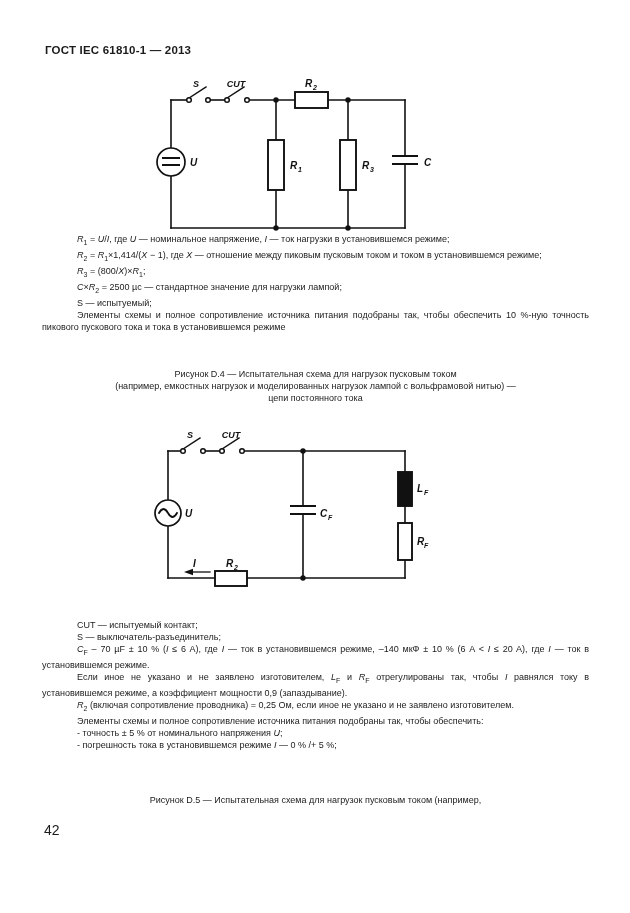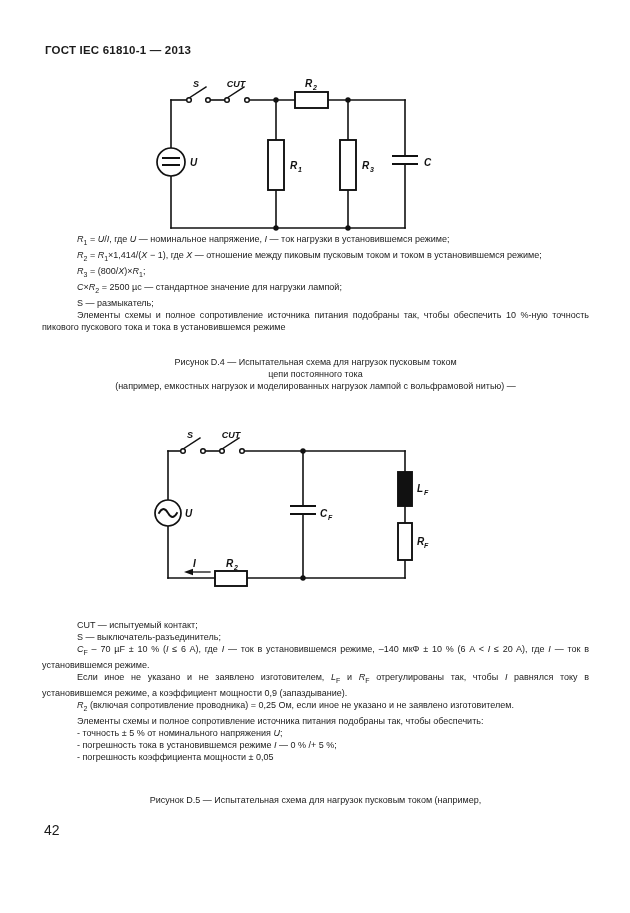--- a/index.html
+++ b/index.html
@@ -93,28 +93,28 @@
       <circle class="dot" cx="126" cy="152" r="2.7"></circle>
       <circle class="dot" cx="198" cy="152" r="2.7"></circle>
     </g>
   </svg>
 
   <div class="notes" style="top:233px;">
     <p><i>R</i><sub>1</sub> = <i>U</i>/<i>I</i>, где <i>U</i> — номинальное напряжение, <i>I</i> — ток нагрузки в установившемся режиме;</p>
     <p><i>R</i><sub>2</sub> = <i>R</i><sub>1</sub>×1,414/(<i>X</i> − 1), где <i>X</i> — отношение между пиковым пусковым током и током в установившемся режиме;</p>
     <p><i>R</i><sub>3</sub> = (800/<i>X</i>)×<i>R</i><sub>1</sub>;</p>
     <p><i>C</i>×<i>R</i><sub>2</sub> = 2500 µс — стандартное значение для нагрузки лампой;</p>
-    <p>S — размыкатель;</p>
+    <p>S — испытуемый;</p>
     <p>Элементы схемы и полное сопротивление источника питания подобраны так, чтобы обеспечить 10 %-ную точность пикового пускового тока и тока в установившемся режиме</p>
   </div>
 
-  <div class="cap" style="top:356px;text-align:center;">
+  <div class="cap" style="top:368px;text-align:center;">
     <div>Рисунок D.4 — Испытательная схема  для нагрузок пусковым током</div>
+    <div>(например, емкостных нагрузок и моделированных нагрузок лампой с вольфрамовой нитью) —</div>
     <div>цепи постоянного тока</div>
-    <div>(например, емкостных нагрузок и моделированных нагрузок лампой с вольфрамовой нитью) —</div>
   </div>
 
   <svg style="left:152px;top:428px;" width="285" height="172" viewBox="0 0 285 172">
     <g>
       <path class="wire" d="M16,23 H31"></path>
       <path class="wire" d="M51,23 H70"></path>
       <path class="wire" d="M90,23 H253"></path>
       <path class="wire" d="M16,23 V72"></path>
       <path class="wire" d="M16,98 V150"></path>
       <path class="wire" d="M16,150 H63"></path>
@@ -179,21 +179,20 @@
 
   <div class="notes" style="top:619px;">
     <p>CUT — испытуемый контакт;</p>
     <p>S — выключатель-разъединитель;</p>
     <p><i>C</i><sub>F</sub> – 70 µF ± 10 %  (<i>I</i> ≤ 6 A), где  <i>I</i> — ток в установившемся режиме, –140 мкФ ± 10 %  (6 A &lt; <i>I</i> ≤ 20 A), где  <i>I</i> — ток в установившемся режиме.</p>
     <p>Если иное не указано и не заявлено изготовителем, <i>L</i><sub>F</sub> и <i>R</i><sub>F</sub>  отрегулированы так, чтобы <i>I</i> равнялся току в установившемся режиме, а коэффициент мощности 0,9 (запаздывание).</p>
     <p><i>R</i><sub>2</sub> (включая сопротивление проводника) = 0,25 Ом, если иное не указано и не заявлено изготовителем.</p>
     <p>Элементы схемы и полное сопротивление источника питания подобраны так, чтобы обеспечить:</p>
     <p>- точность ± 5 % от номинального напряжения <i>U</i>;</p>
     <p>- погрешность тока в установившемся режиме  <i>I</i> — 0 % /+ 5 %;</p>
-    <p>- погрешность коэффициента мощности ± 0,05</p>
   </div>
 
   <div class="cap" style="top:794px;">
     <div>Рисунок D.5 — Испытательная схема  для нагрузок пусковым током (например,</div>
   </div>
 
   <div class="pagenum">42</div>
 
 </div>
 

